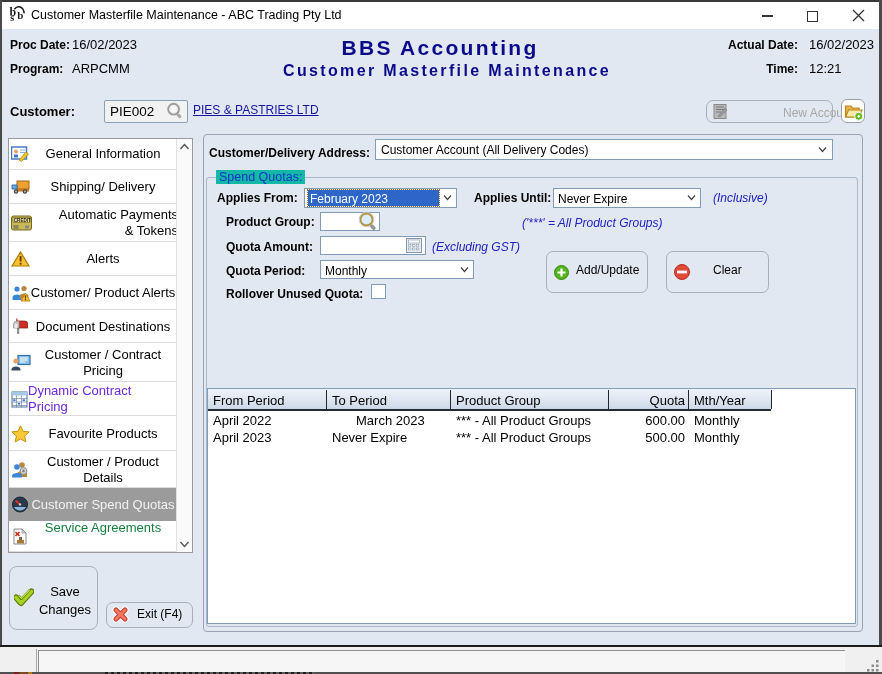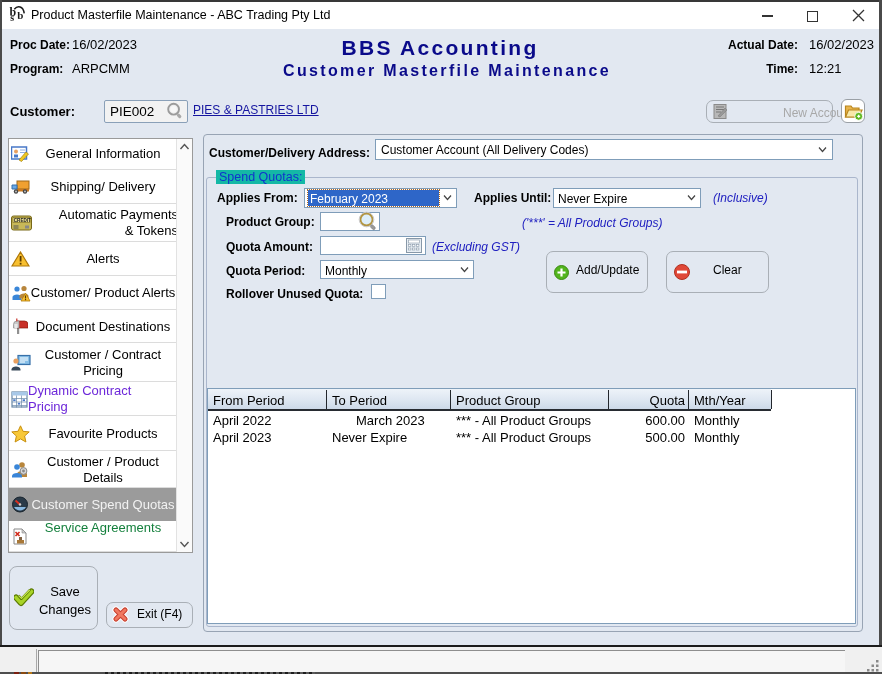--- a/index.html
+++ b/index.html
@@ -17,21 +17,21 @@
 <div class="abs" style="left:0;top:0;width:2px;height:647px;background:#4a4a4a;"></div>
 <div class="abs" style="left:879px;top:0;width:3px;height:647px;background:#4a4a4a;"></div>
 
 <div class="abs" style="left:2px;top:2px;width:877px;height:27px;background:#fff;"></div>
 <svg class="abs" style="left:9px;top:5px;" width="20" height="20" viewBox="0 0 20 20">
   <text x="0.5" y="10.6" font-family="Liberation Serif,serif" font-size="12" font-weight="bold" fill="#1a1a1a">b</text>
   <text x="1.2" y="16.2" font-family="Liberation Serif,serif" font-size="10" font-weight="bold" fill="#1a1a1a">s</text>
   <text x="8.2" y="14" font-family="Liberation Serif,serif" font-size="11" font-weight="bold" fill="#1a1a1a">b</text>
   <path d="M5.3 4.2 C 8.5 0.4, 14.2 0.8, 15.2 8.4" stroke="#1a1a1a" stroke-width="1.5" fill="none"></path>
 </svg>
-<div class="abs" style="left:31px;top:8px;font-size:12.5px;color:#000;">Product Masterfile Maintenance - ABC Trading Pty Ltd</div>
+<div class="abs" style="left:31px;top:8px;font-size:12.5px;color:#000;">Customer Masterfile Maintenance - ABC Trading Pty Ltd</div>
 <div class="abs" style="left:762px;top:15px;width:11px;height:1.5px;background:#333;"></div>
 <div class="abs" style="left:807px;top:11px;width:9px;height:9px;border:1.4px solid #333;"></div>
 <svg class="abs" style="left:852px;top:9px;" width="13" height="13" viewBox="0 0 13 13">
   <path d="M1 1 L12 12 M12 1 L1 12" stroke="#333" stroke-width="1.3"></path>
 </svg>
 
 <div class="abs b" style="left:10px;top:38px;font-size:12px;">Proc Date:</div>
 <div class="abs" style="left:72px;top:37px;font-size:13px;">16/02/2023</div>
 <div class="abs b" style="left:10px;top:62px;font-size:12px;text-align:right;">Program:</div>
 <div class="abs" style="left:72px;top:61px;font-size:13px;">ARPCMM</div>

